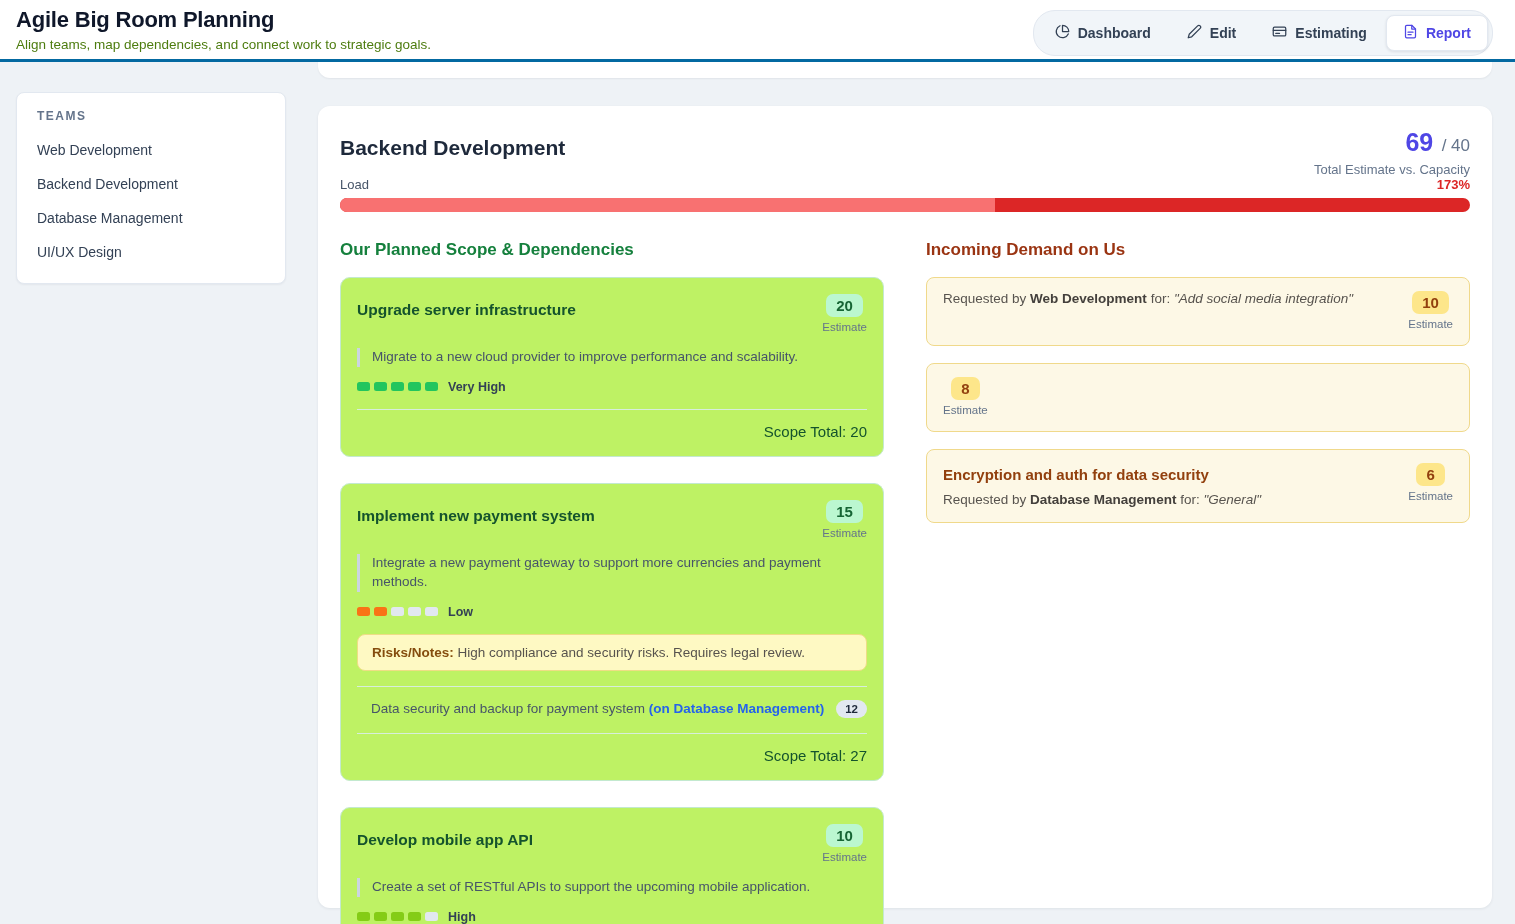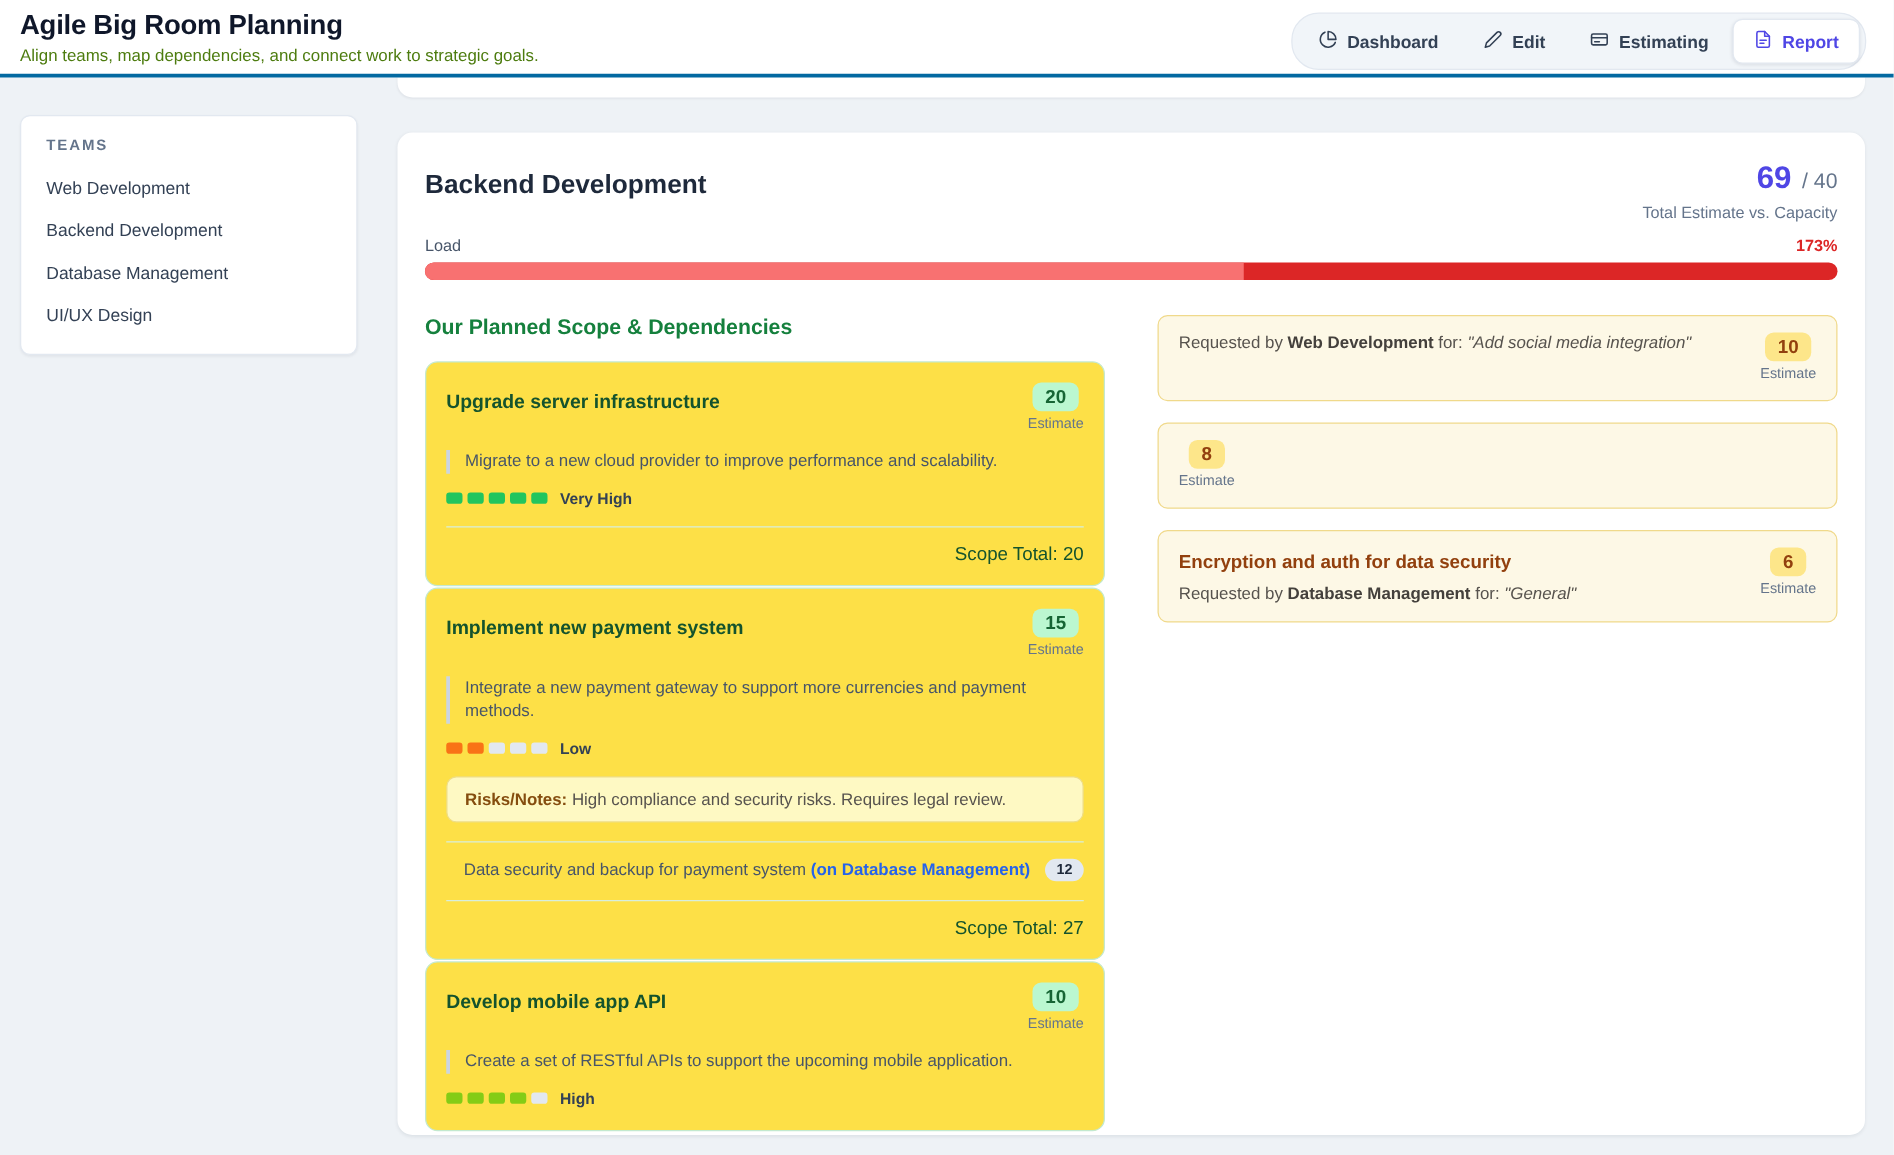--- a/index.html
+++ b/index.html
@@ -72,38 +72,38 @@
   }
   .panel-head { display: flex; justify-content: space-between; align-items: flex-start; }
   .team-title { margin: 8px 0 0; font-size: 21px; font-weight: 700; color: #1e293b; }
   .capacity-box { text-align: right; }
   .estimate-big { font-size: 25px; font-weight: 800; color: #4f46e5; }
   .cap-slash { font-size: 17px; font-weight: 500; color: #64748b; margin-left: 4px; }
   .cap-caption { font-size: 13px; color: #64748b; margin-top: 5px; }
 
   .load-row {
     display: flex; justify-content: space-between; align-items: flex-end;
-    margin-top: 12px; margin-bottom: 6px;
+    margin-bottom: 6px;
   }
   .load-label { font-size: 13px; color: #475569; }
   .load-pct { font-size: 13px; font-weight: 700; color: #dc2626; }
   .load-bar {
     height: 14px; border-radius: 7px; background: #dc2626; overflow: hidden;
   }
   .load-fill { height: 100%; background: #f87171; }
 
   .columns { display: grid; grid-template-columns: 1fr 1fr; column-gap: 42px; margin-top: 28px; }
   .col-heading { margin: 0 0 17px; font-size: 17px; font-weight: 700; }
   .scope-heading { color: #15803d; }
   .demand-heading { color: #9a3412; }
 
   
   .scope-card {
-    background: #fde047; border: 1px solid #c3e9cf; border-radius: 10px;
-    padding: 16px; margin-bottom: 1px;
+    background: #bef264; border: 1px solid #c3e9cf; border-radius: 10px;
+    padding: 16px; margin-bottom: 26px;
   }
   .card-head { display: flex; justify-content: space-between; align-items: flex-start; }
   .scope-title { font-size: 15.5px; font-weight: 700; color: #14532d; margin-top: 7px; }
   .est-box { text-align: center; }
   .est-badge {
     display: inline-block; background: #bbf7d0; color: #166534;
     font-size: 15px; font-weight: 700; padding: 3px 10px; border-radius: 7px;
   }
   .est-label { font-size: 11.5px; color: #64748b; margin-top: 4px; }
 
@@ -316,20 +316,21 @@
               <span class="pri-sq" style="background: rgb(132, 204, 22);"></span>
               <span class="pri-sq" style="background: rgb(226, 232, 240);"></span>
             </span>
           <span class="pri-label">High</span>
         </div>
 
       </article>
     </section>
 
     <section>
+      <h3 class="col-heading demand-heading">Incoming Demand on Us</h3>
 
       <article class="demand-card">
         <div>
           <div class="demand-meta">
             <span>Requested by</span>
             <span class="demand-requester">Web Development</span>
             <span>for:</span>
             <span class="demand-reason">"Add social media integration"</span>
           </div>
         </div>

